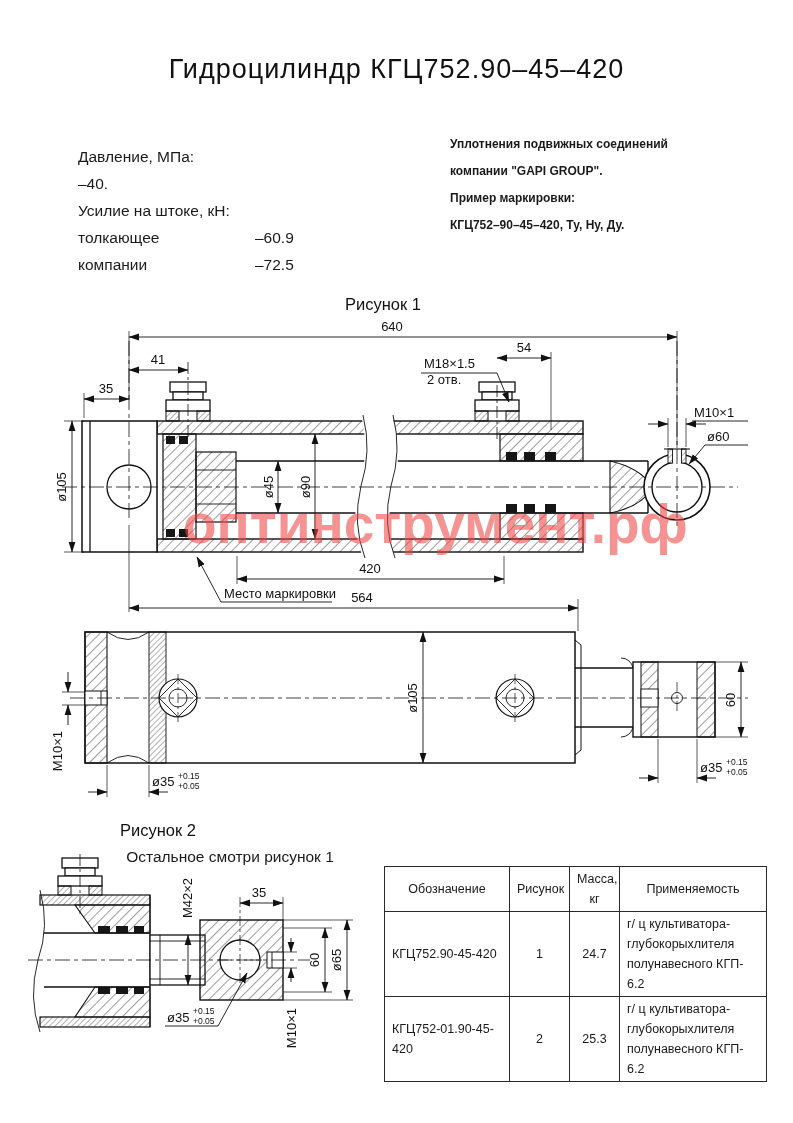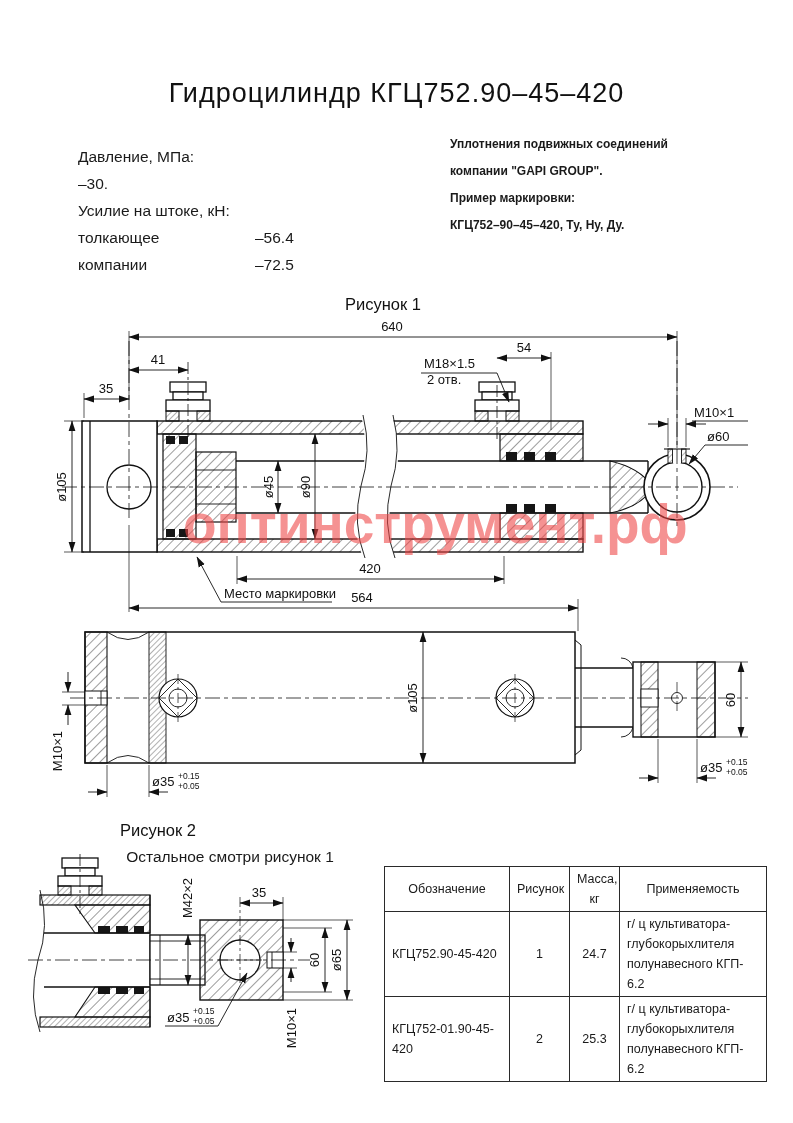--- a/index.html
+++ b/index.html
@@ -2,21 +2,21 @@
 <html><head>
 <meta charset="utf-8">
 <style>
   html,body{margin:0;padding:0;background:#888;}
   .page{
     position:relative;width:793px;height:1123px;background:#fff;margin:0 auto;
     font-family:"Liberation Sans",sans-serif;color:#1a1a1a;overflow:hidden;
   }
   .abs{position:absolute;}
   .title{
-    top:78px;left:0;width:793px;text-align:center;
+    top:54px;left:0;width:793px;text-align:center;
     font-size:27px;letter-spacing:1px;color:#111;
   }
   .specs-left{top:131px;left:78px;width:330px;font-size:15.5px;line-height:27px;margin-top:12px;}
   .spec-row{display:flex;}
   .spec-label{width:177px;}
   .specs-right{top:131px;left:450px;width:300px;font-size:12px;line-height:27px;font-weight:bold;}
   .figcap{font-size:16.5px;text-align:left;color:#111;}
   .fig1cap{top:295px;left:345px;width:160px;}
   .fig2cap{top:821px;left:120px;width:220px;}
   .fig2note{top:848px;left:90px;width:280px;font-size:15.5px;text-align:center;}
@@ -44,26 +44,26 @@
 </head>
 <body>
 
 <div class="page">
 
   <div class="abs title">Гидроцилиндр КГЦ752.90–45–420</div>
 
   <div class="abs specs-left">
     <div>Давление, МПа:</div>
     <div class="spec-row">
-      <span>–30.</span>
+      <span>–40.</span>
     </div>
     <div>Усилие на штоке, кН:</div>
     <div class="spec-row">
       <span class="spec-label">толкающее</span>
-      <span>–56.4</span>
+      <span>–60.9</span>
     </div>
     <div class="spec-row">
       <span class="spec-label">компании</span>
       <span>–72.5</span>
     </div>
   </div>
 
   <div class="abs specs-right">
     <div>Уплотнения подвижных соединений</div>
     <div>компании "GAPI GROUP".</div>

